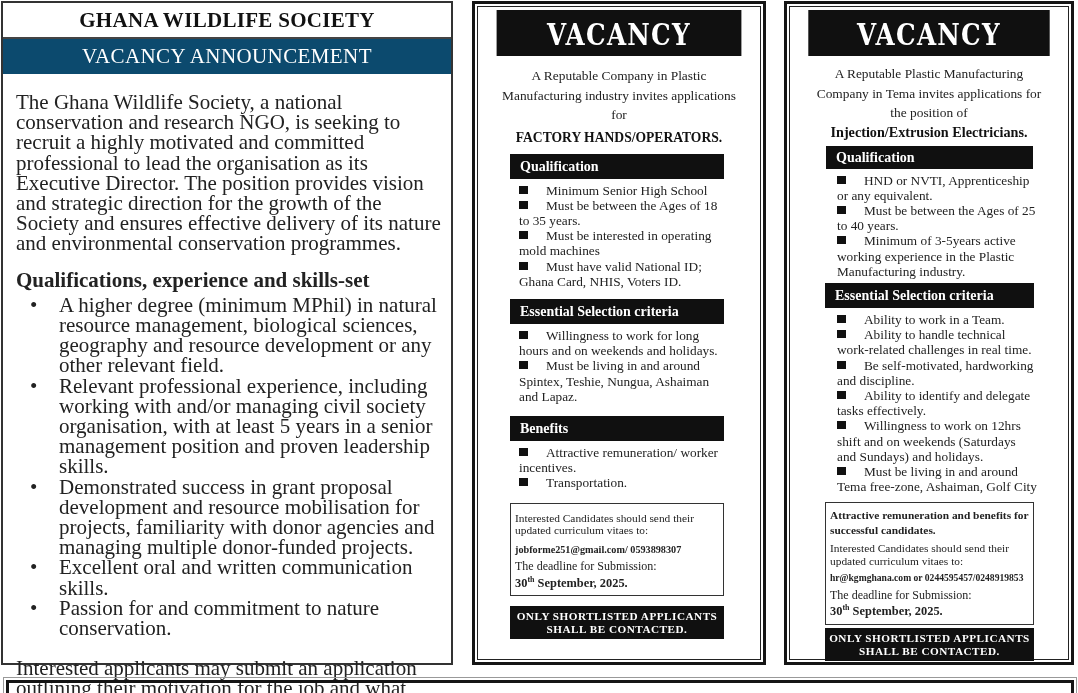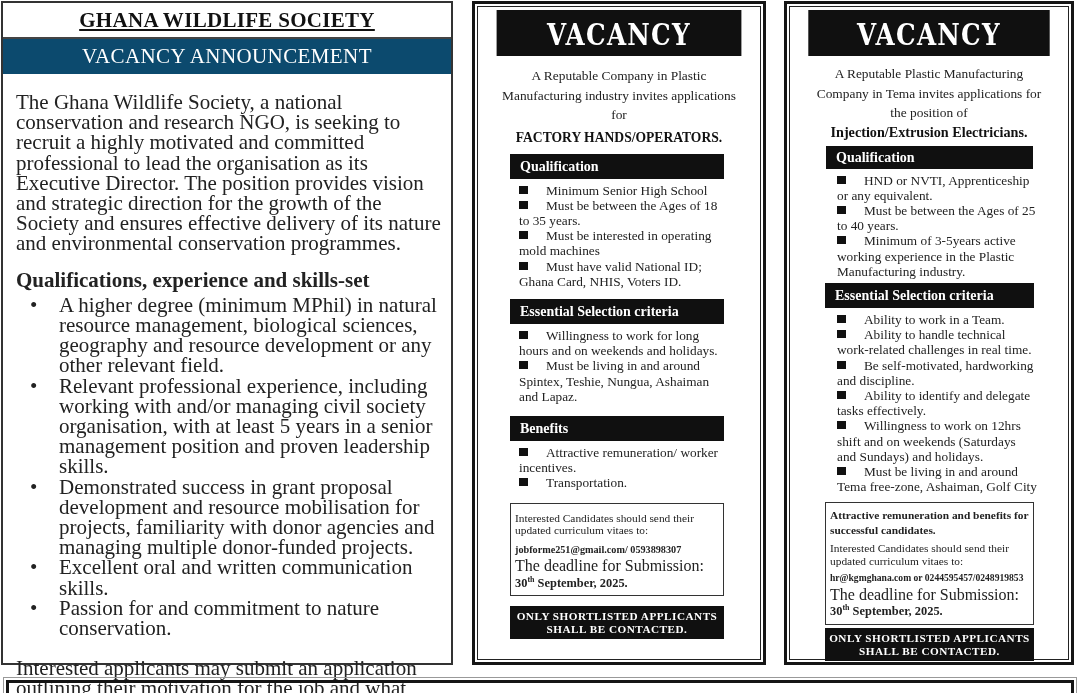--- a/index.html
+++ b/index.html
@@ -8,21 +8,20 @@
 
   
   #gws {
     position: absolute; left: 1px; top: 1px; width: 452px; height: 664px;
     border: 2px solid #333; background: #fff;
   }
   #gws .org {
     height: 36px; text-align: center; font-weight: bold; font-size: 21px;
     line-height: 34px; letter-spacing: 0.3px; color: #111;
     border-bottom: 2px solid #444;
-    text-decoration: underline;
   }
   #gws .banner {
     background: #0c4a6e; color: #fff; height: 35px; text-align: center;
     font-size: 21px; line-height: 35px; letter-spacing: 0.4px;
   }
   #gws .body { padding: 14px 10px 0 13px; font-size: 21px; line-height: 20.2px; color: #222; }
   #gws .intro { margin-top: 4px; }
   #gws .sub { margin-top: 16px; font-weight: bold; }
   #gws ul { list-style: none; margin-top: 5px; }
   #gws li { position: relative; padding-left: 43px; }
@@ -57,21 +56,21 @@
   .card li .sq { display: inline-block; width: 9px; height: 8px; background: #111; margin-right: 18px; vertical-align: 1px; }
 
   #card1 ul { margin-left: 20px; }
   #card2 ul { margin-left: 26px; }
 
   .card .contact {
     border: 1.5px solid #333; margin: 10px 15px 0 11px; text-align: left;
     font-size: 11.4px; line-height: 12.5px; padding: 8px 4px 6px; color: #222;
   }
   .card .contact .addr { font-weight: bold; font-size: 10.2px; margin-top: 7px; }
-  .card .contact .dlabel { font-size: 16px; margin-top: 4px; }
+  .card .contact .dlabel { font-size: 12px; margin-top: 4px; }
   .card .contact .ddate { font-weight: bold; font-size: 12.4px; margin-top: 1px; }
   .card .contact .ddate sup { font-size: 8px; }
   .card .contact .perks { font-weight: bold; font-size: 11.4px; line-height: 15px; margin-bottom: 4px; }
 
   .card .notice {
     background: #101010; color: #fff; text-align: center; font-weight: bold;
     font-size: 11.2px; line-height: 13px; letter-spacing: 0.5px;
     margin: 8px 15px 0 11px; padding: 4px 0 3px;
   }
 

